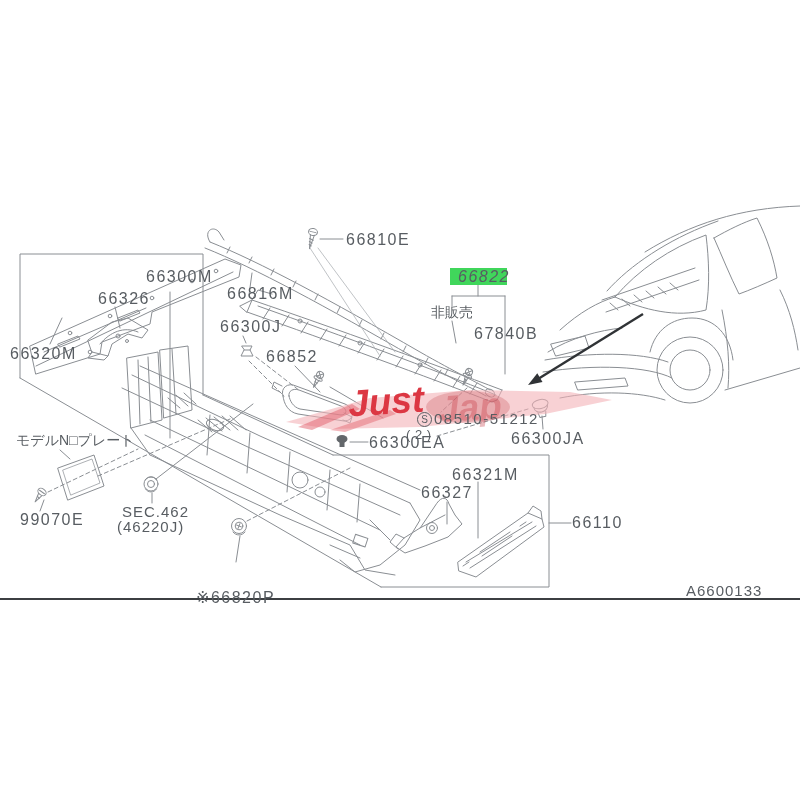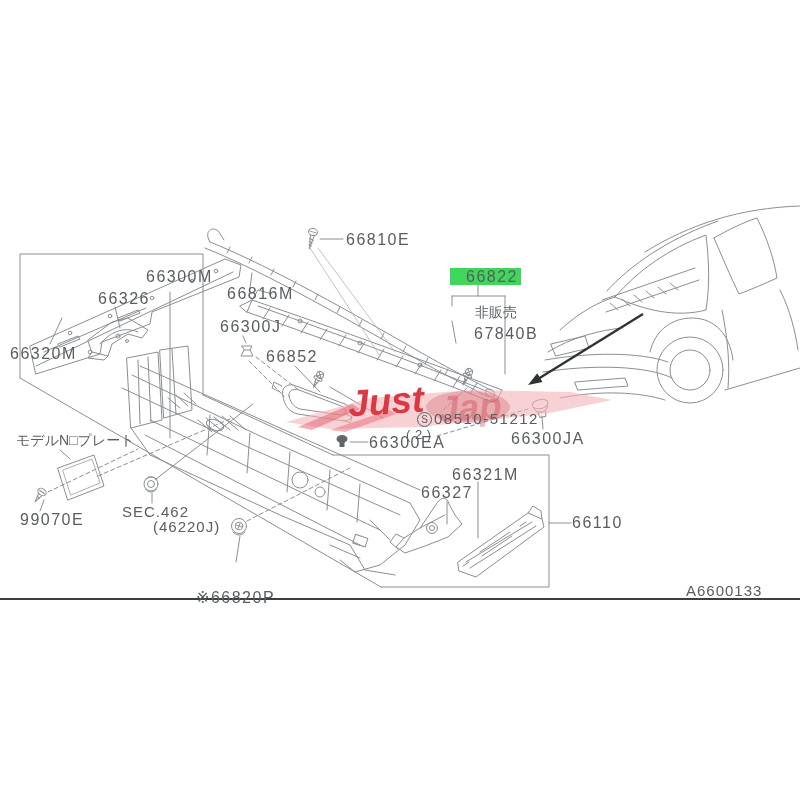--- a/index.html
+++ b/index.html
@@ -4,46 +4,46 @@
 <style>
   html,body{margin:0;padding:0;background:#fff;}
   .stage{position:relative;width:800px;height:800px;background:#ffffff;overflow:hidden;
          font-family:"Liberation Sans","DejaVu Sans",sans-serif;}
   svg{position:absolute;left:0;top:0;}
   .lineart{stroke:#8a8e93;stroke-width:1;fill:none;stroke-linejoin:round;stroke-linecap:round;}
   .lbl{position:absolute;font-size:16px;letter-spacing:1.5px;color:#585d62;white-space:nowrap;z-index:30;}
   .sm{font-size:13px;letter-spacing:.5px;}
   .jp{font-size:14px;letter-spacing:0;}
   .note{position:absolute;font-size:13px;color:#3e4247;letter-spacing:0;white-space:nowrap;z-index:30;}
-  .hl{background:linear-gradient(90deg,#40d65b 0 84%,rgba(0,0,0,0) 84%);padding:0 16px;}
+  .hl{background:linear-gradient(90deg,#40d65b 0 84%,rgba(0,0,0,0) 84%);padding:0 8px;font-style:italic;}
   .circ-s{display:inline-block;width:13px;height:13px;border:1.2px solid #585d62;border-radius:50%;
           font-size:10px;line-height:13px;text-align:center;letter-spacing:0;margin-right:2px;vertical-align:1px;}
   #l-note1{left:7px;top:202px;}
   #l-note2{left:29px;top:219px;}
   #l-66810E{left:346px;top:231px;}
   #l-66816M{left:227px;top:253px;margin-top:32px;}
   #l-66300M{left:146px;top:268px;text-align:center;}
   #l-66326{left:98px;top:290px;}
   #l-66320M{left:10px;top:345px;}
   #l-66300J{left:220px;top:318px;}
   #l-66822{left:450px;top:268px;}
-  #l-hihanbai{left:431px;top:304px;margin-left:44px;}
+  #l-hihanbai{left:431px;top:304px;}
   #l-67840B{left:474px;top:325px;}
   #l-66852{left:266px;top:348px;}
   #l-08510{left:381px;top:410px;font-size:15px;padding-left:36px;}
   #l-qty2{left:406px;top:427px;}
   #l-66300EA{left:369px;top:434px;}
   #l-66300JA{left:511px;top:430px;}
   #l-66321M{left:452px;top:466px;}
   #l-66327{left:421px;top:484px;}
   #l-66110{left:572px;top:514px;}
   #l-modelplate{left:16px;top:432px;}
   #l-99070E{left:20px;top:511px;}
   #l-sec462{left:122px;top:503px;letter-spacing:1px;font-size:15px;}
-  #l-46220J{left:117px;top:518px;letter-spacing:1px;font-size:15px;margin-left:36px;}
+  #l-46220J{left:117px;top:518px;letter-spacing:1px;font-size:15px;}
   #l-66820P{left:196px;top:576px;margin-top:12px;}
   #l-code{left:686px;top:582px;font-size:15px;letter-spacing:1px;}
   .rule{position:absolute;left:0;top:598px;width:800px;height:2px;background:#3c3f42;z-index:5;}
   .wm{position:absolute;z-index:20;pointer-events:none;}
   .wm-text{left:348px;top:381px;font-size:37px;font-weight:bold;font-style:italic;
            color:#dc3743;transform:rotate(-4deg);letter-spacing:0;}
   .wm-text-faded{left:438px;top:387px;font-size:37px;font-weight:bold;font-style:italic;
            color:#c4303c;opacity:.32;transform:rotate(-4deg);letter-spacing:0;}
 </style>
 </head>

